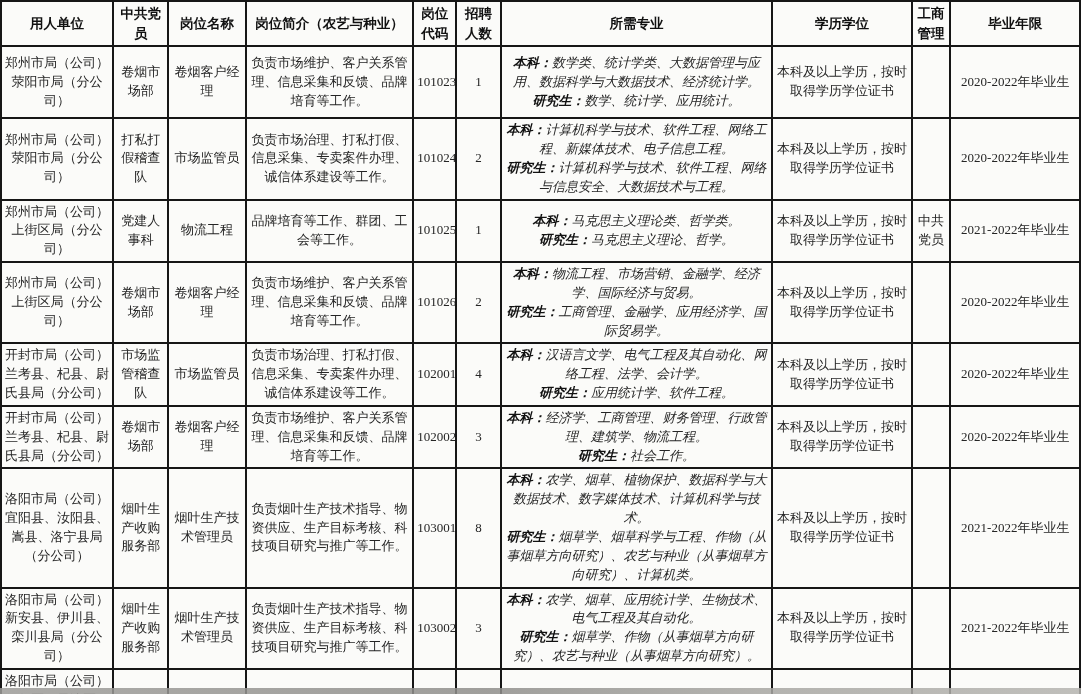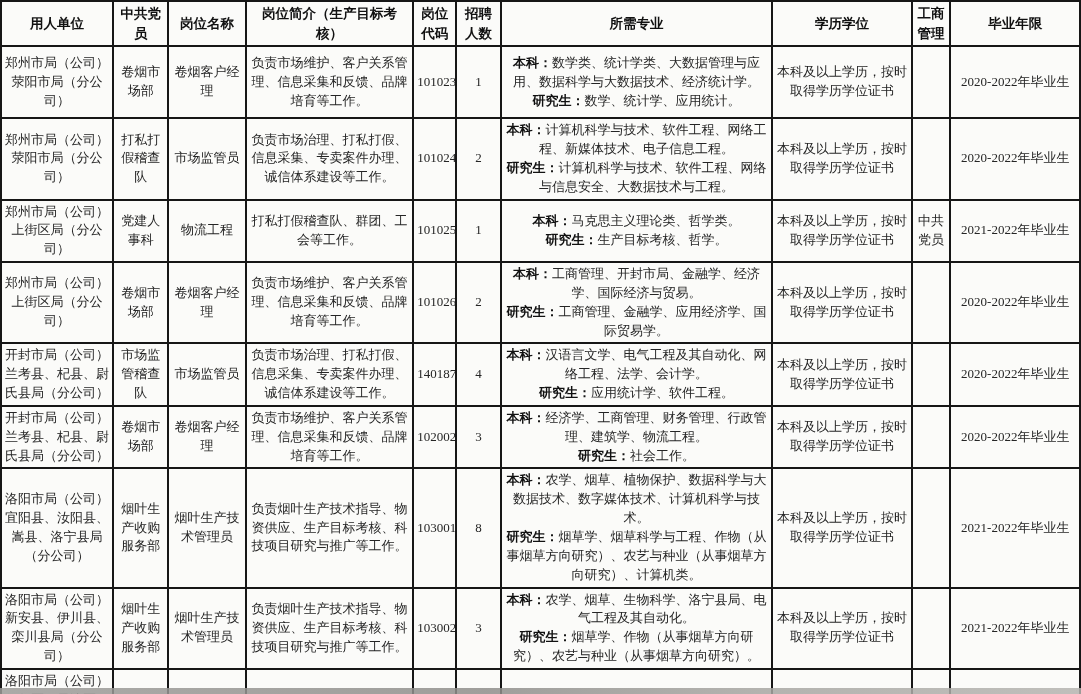--- a/index.html
+++ b/index.html
@@ -41,20 +41,21 @@
     padding: 2px 2px;
   }
   td.cell-left {
     text-align: left;
     padding: 3px 6px;
   }
   td.cell-majors {
     text-align: left;
     padding: 3px 5px;
     vertical-align: middle;
+    font-style: italic;
   }
   .blabel {
     font-weight: bold;
     color: #111;
   }
   
   .col-employer  { width: 10.4%; }
   .col-unit      { width: 5.1%;  }
   .col-position  { width: 7.2%;  }
   .col-desc      { width: 15.5%; }
@@ -98,21 +99,21 @@
       <col class="col-majors">
         <col class="col-degree">
         <col class="col-political">
       <col class="col-grad">
     </colgroup>
     <thead>
       <tr>
         <th>用人单位</th>
         <th>中共党员</th>
         <th>岗位名称</th>
-        <th>岗位简介（生产目标考核）</th>
+        <th>岗位简介（农艺与种业）</th>
         <th>岗位代码</th>
         <th>招聘人数</th>
         <th>所需专业</th>
         <th>学历学位</th>
         <th>工商管理</th>
         <th>毕业年限</th>
       </tr>
     </thead>
     <tbody>
         <tr>
@@ -142,52 +143,52 @@
       <div><span class="blabel">研究生：</span><span>计算机科学与技术、软件工程、网络与信息安全、大数据技术与工程。</span></div>
     </td>
     <td class="cell-left">本科及以上学历，按时取得学历学位证书</td>
     <td></td>
     <td>2020-2022年毕业生</td>
   </tr>
         <tr>
     <td>郑州市局（公司）上街区局（分公司）</td>
     <td>党建人事科</td>
     <td>物流工程</td>
-    <td class="cell-left">打私打假稽查队、群团、工会等工作。</td>
+    <td class="cell-left">品牌培育等工作、群团、工会等工作。</td>
     <td>101025</td>
     <td>1</td>
     <td class="cell-majors">
       <div><span class="blabel">本科：</span><span>马克思主义理论类、哲学类。</span></div>
-      <div><span class="blabel">研究生：</span><span>生产目标考核、哲学。</span></div>
+      <div><span class="blabel">研究生：</span><span>马克思主义理论、哲学。</span></div>
     </td>
     <td class="cell-left">本科及以上学历，按时取得学历学位证书</td>
     <td>中共党员</td>
     <td>2021-2022年毕业生</td>
   </tr>
         <tr>
     <td>郑州市局（公司）上街区局（分公司）</td>
     <td>卷烟市场部</td>
     <td>卷烟客户经理</td>
     <td class="cell-left">负责市场维护、客户关系管理、信息采集和反馈、品牌培育等工作。</td>
     <td>101026</td>
     <td>2</td>
     <td class="cell-majors">
-      <div><span class="blabel">本科：</span><span>工商管理、开封市局、金融学、经济学、国际经济与贸易。</span></div>
+      <div><span class="blabel">本科：</span><span>物流工程、市场营销、金融学、经济学、国际经济与贸易。</span></div>
       <div><span class="blabel">研究生：</span><span>工商管理、金融学、应用经济学、国际贸易学。</span></div>
     </td>
     <td class="cell-left">本科及以上学历，按时取得学历学位证书</td>
     <td></td>
     <td>2020-2022年毕业生</td>
   </tr>
         <tr>
     <td>开封市局（公司）兰考县、杞县、尉氏县局（分公司）</td>
     <td>市场监管稽查队</td>
     <td>市场监管员</td>
     <td class="cell-left">负责市场治理、打私打假、信息采集、专卖案件办理、诚信体系建设等工作。</td>
-    <td>140187</td>
+    <td>102001</td>
     <td>4</td>
     <td class="cell-majors">
       <div><span class="blabel">本科：</span><span>汉语言文学、电气工程及其自动化、网络工程、法学、会计学。</span></div>
       <div><span class="blabel">研究生：</span><span>应用统计学、软件工程。</span></div>
     </td>
     <td class="cell-left">本科及以上学历，按时取得学历学位证书</td>
     <td></td>
     <td>2020-2022年毕业生</td>
   </tr>
         <tr>
@@ -221,21 +222,21 @@
     <td>2021-2022年毕业生</td>
   </tr>
         <tr>
     <td>洛阳市局（公司）新安县、伊川县、栾川县局（分公司）</td>
     <td>烟叶生产收购服务部</td>
     <td>烟叶生产技术管理员</td>
     <td class="cell-left">负责烟叶生产技术指导、物资供应、生产目标考核、科技项目研究与推广等工作。</td>
     <td>103002</td>
     <td>3</td>
     <td class="cell-majors">
-      <div><span class="blabel">本科：</span><span>农学、烟草、生物科学、洛宁县局、电气工程及其自动化。</span></div>
+      <div><span class="blabel">本科：</span><span>农学、烟草、应用统计学、生物技术、电气工程及其自动化。</span></div>
       <div><span class="blabel">研究生：</span><span>烟草学、作物（从事烟草方向研究）、农艺与种业（从事烟草方向研究）。</span></div>
     </td>
     <td class="cell-left">本科及以上学历，按时取得学历学位证书</td>
     <td></td>
     <td>2021-2022年毕业生</td>
   </tr>
         <tr>
     <td>洛阳市局（公司）偃师区、孟津区、新安县、宜阳县、伊川县、汝阳县、嵩县、洛宁县、栾川县局（分公司）</td>
     <td>卷烟市场部</td>
     <td>卷烟客户经理</td>

